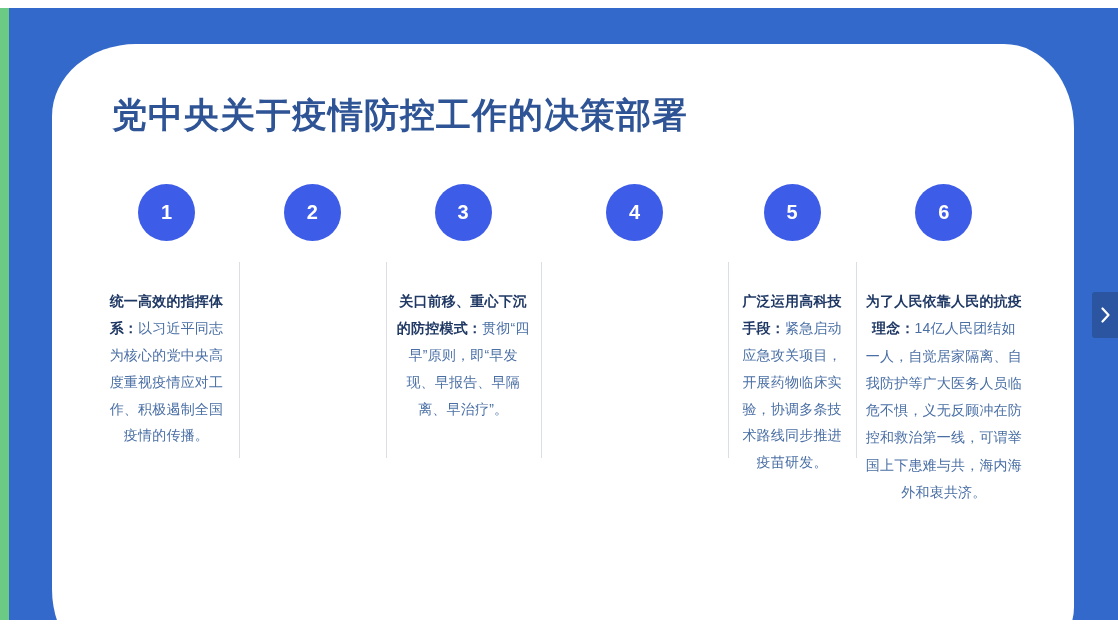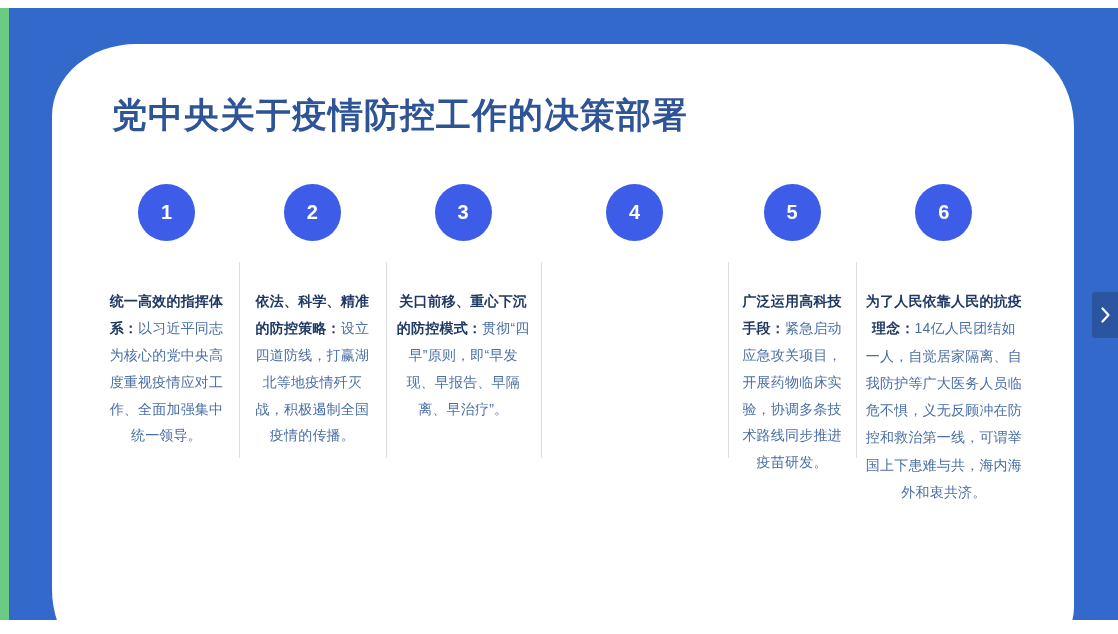--- a/index.html
+++ b/index.html
@@ -116,29 +116,26 @@
 
   <div class="white-card">
 
     <h1 class="title">党中央关于疫情防控工作的决策部署</h1>
 
     <div class="columns">
 
       <div class="col c1">
         <div class="badge">1</div>
         <div class="body">
-          <span class="lead">统一高效的指挥体系：</span><span>以习近平同志为核心的党中央高度重视疫情应对工作、全面加强集中统一领导。</span>
+          <span class="lead">统一高效的指挥体系：</span><span>以习近平同志为核心的党中央高度重视疫情应对工作、积极遏制全国疫情的传播。</span>
         </div>
       </div>
 
       <div class="col c2">
         <div class="badge">2</div>
-        <div class="body">
-          <span class="lead">依法、科学、精准的防控策略：</span><span>设立四道防线，打赢湖北等地疫情歼灭战，积极遏制全国疫情的传播。</span>
-        </div>
       </div>
 
       <div class="col c3">
         <div class="badge">3</div>
         <div class="body">
           <span class="lead">关口前移、重心下沉的防控模式：</span><span>贯彻“四早”原则，即“早发现、早报告、早隔离、早治疗”。</span>
         </div>
       </div>
 
       <div class="col c4">

